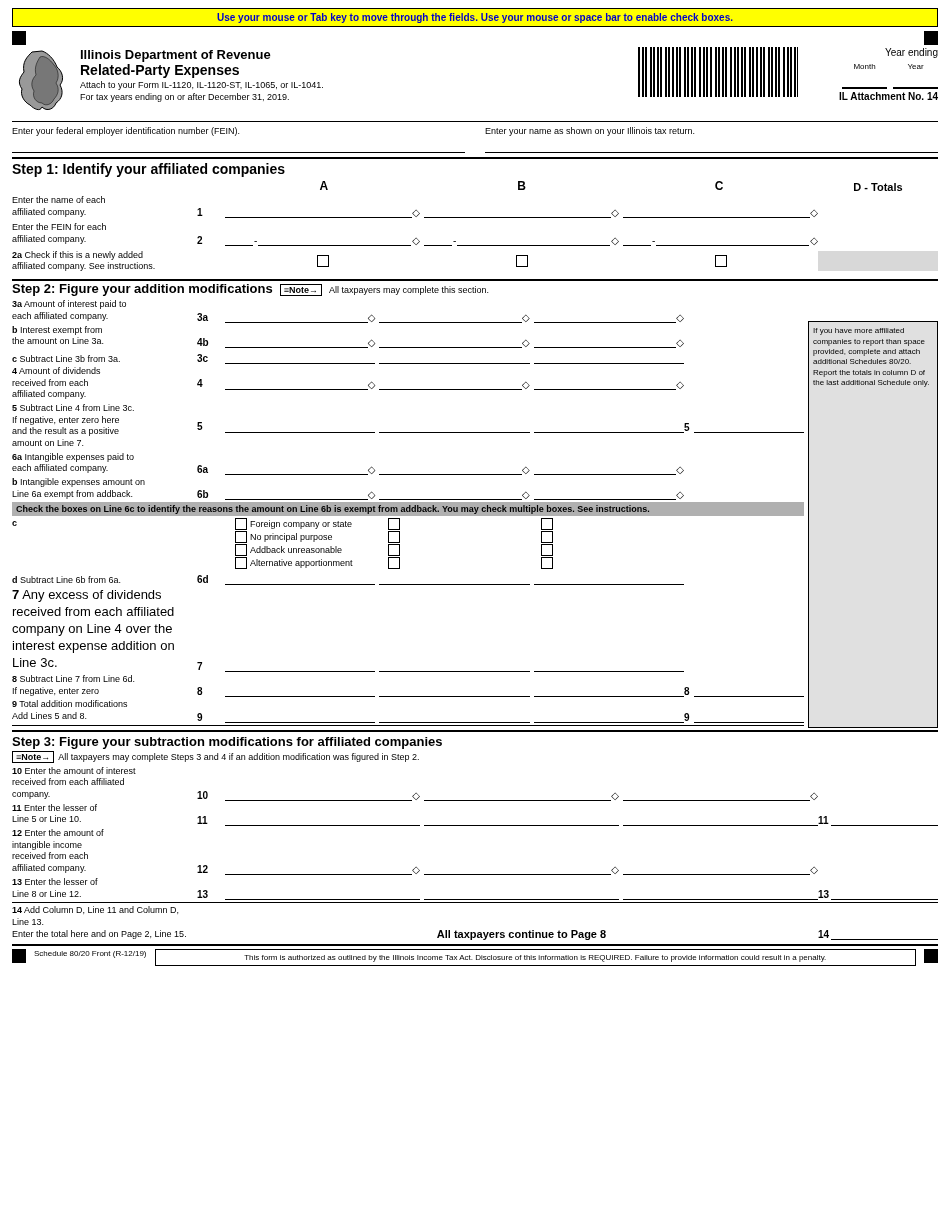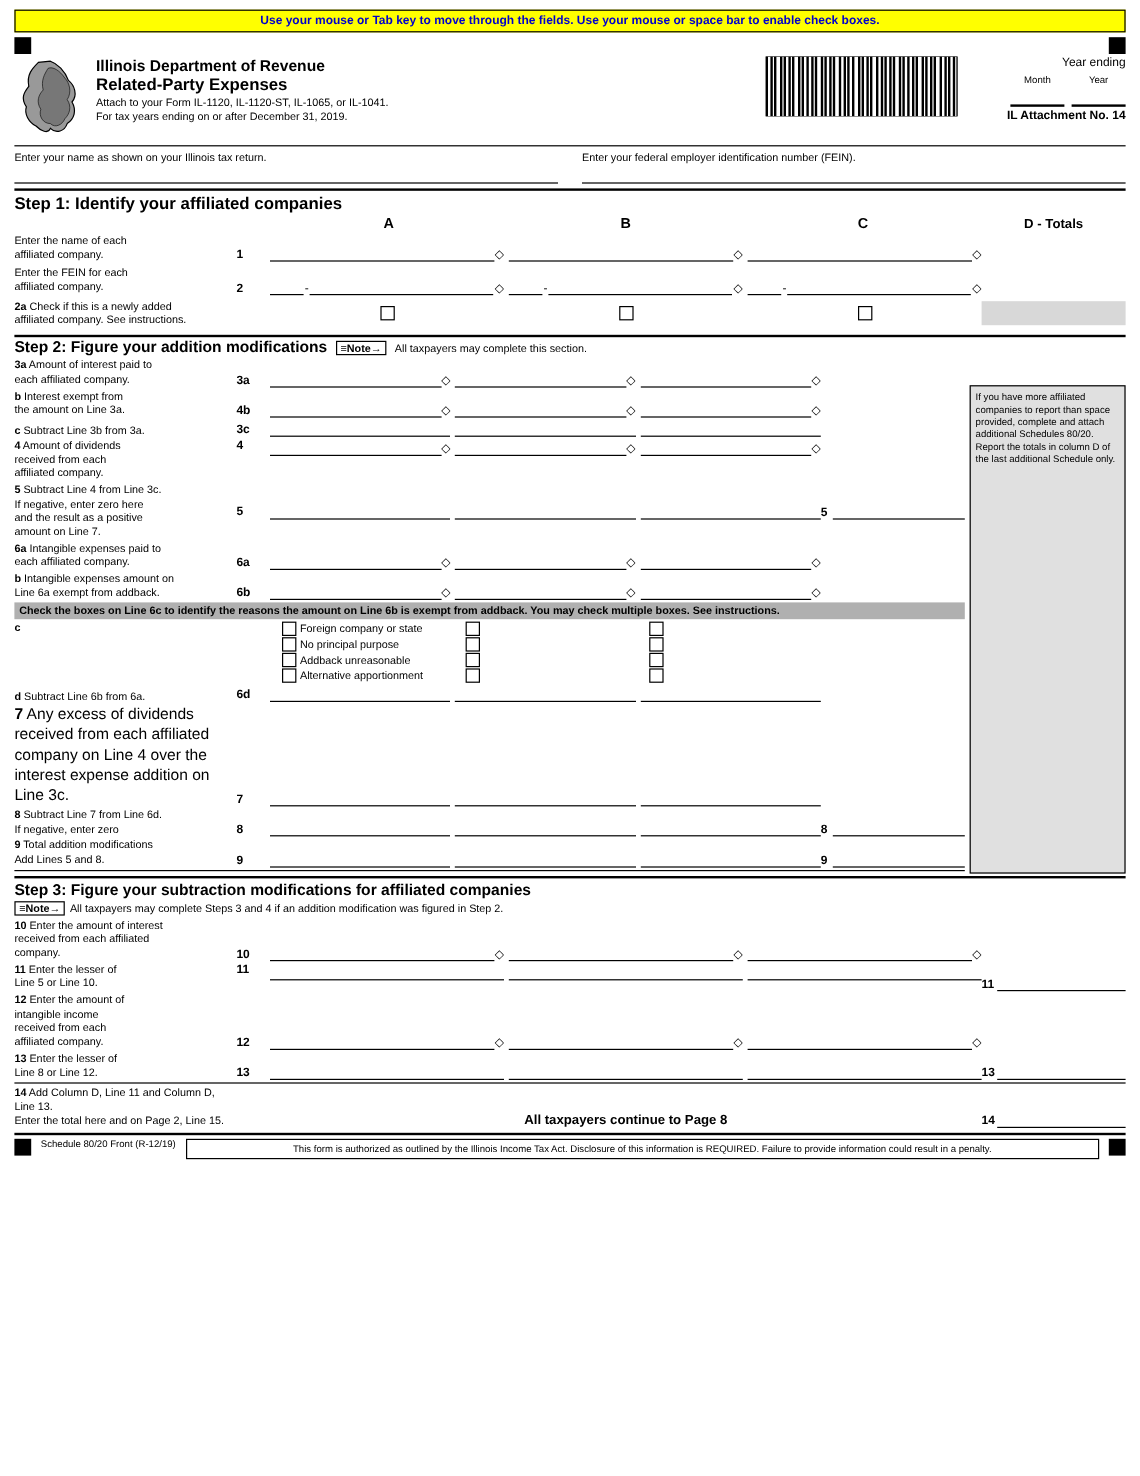--- a/index.html
+++ b/index.html
@@ -242,25 +242,25 @@
         </div>
       </div>
       <div class="il-attachment">IL Attachment No. 14</div>
     </div>
   </div>
 
   <hr class="divider">
 
   <div style="display:flex; gap:20px; margin-bottom:4px; align-items:flex-end;">
     <div style="flex:1; border-bottom:1px solid #000; padding-bottom:2px;">
+      <div style="font-size:9px;">Enter your federal employer identification number (FEIN).</div>
+      <div style="height:14px;"></div>
+    </div>
+    <div style="flex:1; border-bottom:1px solid #000; padding-bottom:2px;">
       <div style="font-size:9px;">Enter your name as shown on your Illinois tax return.</div>
-      <div style="height:14px;"></div>
-    </div>
-    <div style="flex:1; border-bottom:1px solid #000; padding-bottom:2px;">
-      <div style="font-size:9px;">Enter your federal employer identification number (FEIN).</div>
       <div style="height:14px;"></div>
     </div>
   </div>
 
   <div style="border-top:2px solid #000; margin-top:2px;">
     <div style="font-size:14px; font-weight:bold; padding:2px 0;">Step 1:  Identify your affiliated companies</div>
 
     <div style="display:flex; align-items:flex-end; margin-bottom:2px;">
       <div style="flex:0 0 213px;"></div>
       <div style="flex:1; text-align:center; font-weight:bold; font-size:12px;">A</div>
@@ -408,21 +408,21 @@
           </div>
           <div style="flex:0 0 28px; font-weight:bold; font-size:10px;">3c</div>
           <div style="flex:1; display:flex; gap:4px;">
             <div style="flex:1; border-bottom:1px solid #000; height:14px;"></div>
             <div style="flex:1; border-bottom:1px solid #000; height:14px;"></div>
             <div style="flex:1; border-bottom:1px solid #000; height:14px;"></div>
           </div>
           <div style="flex:0 0 120px;"></div>
         </div>
 
-        <div style="display:flex; align-items:flex-start; margin-bottom:2px;">
+        <div style="display:flex; align-items:center; margin-bottom:2px;">
           <div style="flex:0 0 185px; font-size:9px; line-height:1.3;">
             <div><strong>4</strong> Amount of dividends</div>
             <div>received from each</div>
             <div>affiliated company.</div>
           </div>
           <div style="flex:0 0 28px; font-weight:bold; font-size:10px;">4</div>
           <div style="flex:1; display:flex; gap:4px;">
             <div style="flex:1; display:flex; align-items:flex-end;">
               <div style="flex:1; border-bottom:1px solid #000; height:14px;"></div>
               <span style="font-size:10px;">◇</span>
@@ -660,21 +660,21 @@
           <span style="font-size:10px;">◇</span>
         </div>
         <div style="flex:1; display:flex; align-items:flex-end;">
           <div style="flex:1; border-bottom:1px solid #000; height:14px;"></div>
           <span style="font-size:10px;">◇</span>
         </div>
       </div>
       <div style="flex:0 0 120px;"></div>
     </div>
 
-    <div style="display:flex; margin-bottom:2px;">
+    <div style="display:flex; align-items:flex-end; margin-bottom:2px;">
       <div style="flex:0 0 185px; font-size:9px; line-height:1.3;">
         <div><strong>11</strong> Enter the lesser of</div>
         <div>Line 5 or Line 10.</div>
       </div>
       <div style="flex:0 0 28px; font-weight:bold; font-size:10px;">11</div>
       <div style="flex:1; display:flex; gap:4px;">
         <div style="flex:1; border-bottom:1px solid #000; height:14px;"></div>
         <div style="flex:1; border-bottom:1px solid #000; height:14px;"></div>
         <div style="flex:1; border-bottom:1px solid #000; height:14px;"></div>
       </div>

